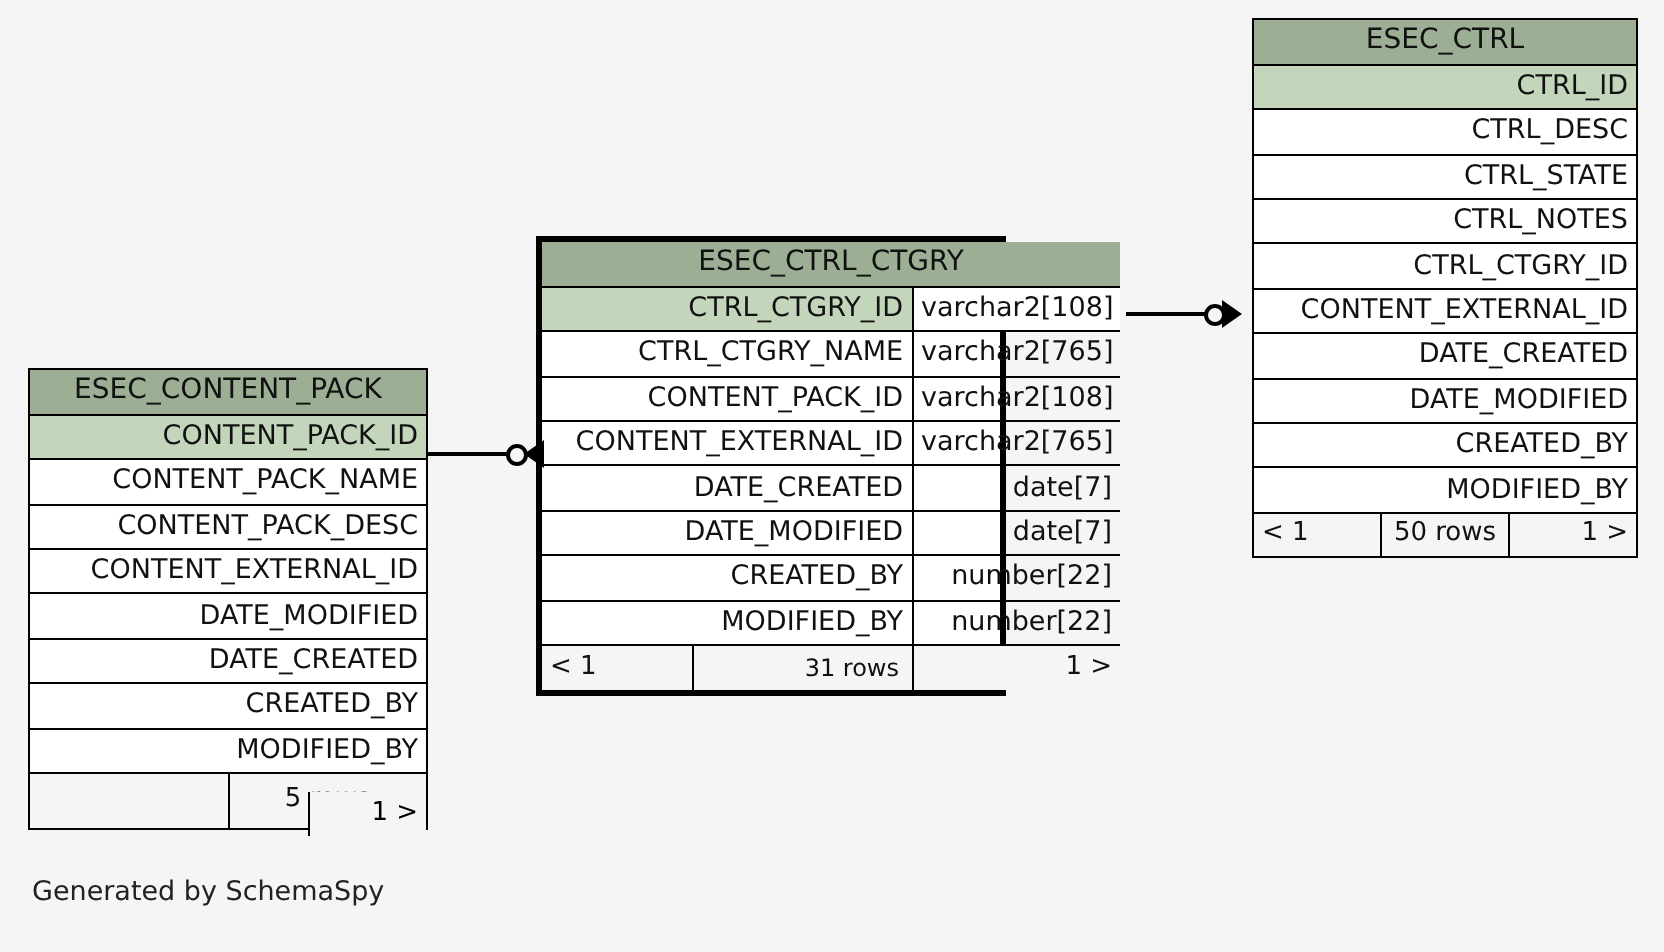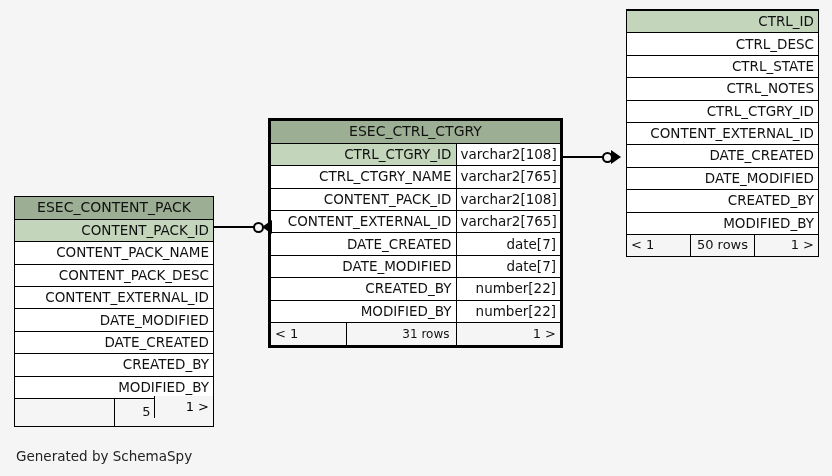--- a/index.html
+++ b/index.html
@@ -107,32 +107,32 @@
   .crow.right {
     border-top: 7px solid transparent;
     border-bottom: 7px solid transparent;
     border-left: 10px solid #000000;
   }
 
   
   .caption {
     position: absolute;
     left: 16px;
-    top: 448px;
+    top: 438px;
     font-size: 13.5px;
     color: #222222;
     text-align: right;
   }
 </style>
 </head>
 <body>
 
 <div id="canvas">
 
-  <div class="entity" id="tbl-content-pack" style="left:14px; top:196px; width:200px;">
+  <div class="entity" id="tbl-content-pack" style="left:14px; top:184px; width:200px;">
     <table class="etable">
       <tbody>
         <tr>
           <td class="title-cell" colspan="2">ESEC_CONTENT_PACK</td>
         </tr>
         <tr class="pk-row">
           <td class="col-name" colspan="2">CONTENT_PACK_ID</td>
         </tr>
         <tr>
           <td class="col-name" colspan="2">CONTENT_PACK_NAME</td>
@@ -168,21 +168,21 @@
           </td>
         </tr>
       </tbody>
     </table>
   </div>
 
   <div style="position:absolute; left:154px; top:396px; width:59px; height:22px;
               border-left:1px solid #000; box-sizing:border-box; background:#f5f5f5;
               font-size:13px; text-align:right; padding:3px 4px 0 0;">1 &gt;</div>
 
-  <div class="entity focal" id="tbl-ctrl-ctgry" style="left:268px; top:118px; width:295px;">
+  <div class="entity focal" id="tbl-ctrl-ctgry" style="left:268px; top:118px; width:235px;">
     <table class="etable">
       <colgroup>
         <col style="width:185px;">
         <col style="width:104px;">
       </colgroup>
       <tbody>
         <tr>
           <td class="title-cell" colspan="2">ESEC_CTRL_CTGRY</td>
         </tr>
         <tr class="pk-row">
@@ -231,20 +231,23 @@
           </td>
           <td class="f-next" style="border-right:none; border-bottom:none;">1 &gt;</td>
         </tr>
       </tbody>
     </table>
   </div>
 
   <div class="entity" id="tbl-ctrl" style="left:626px; top:9px; width:193px;">
     <table class="etable">
       <tbody>
+        <tr>
+          <td class="title-cell" colspan="3">ESEC_CTRL</td>
+        </tr>
         <tr class="pk-row">
           <td class="col-name" colspan="3">CTRL_ID</td>
         </tr>
         <tr>
           <td class="col-name" colspan="3">CTRL_DESC</td>
         </tr>
         <tr>
           <td class="col-name" colspan="3">CTRL_STATE</td>
         </tr>
         <tr>

